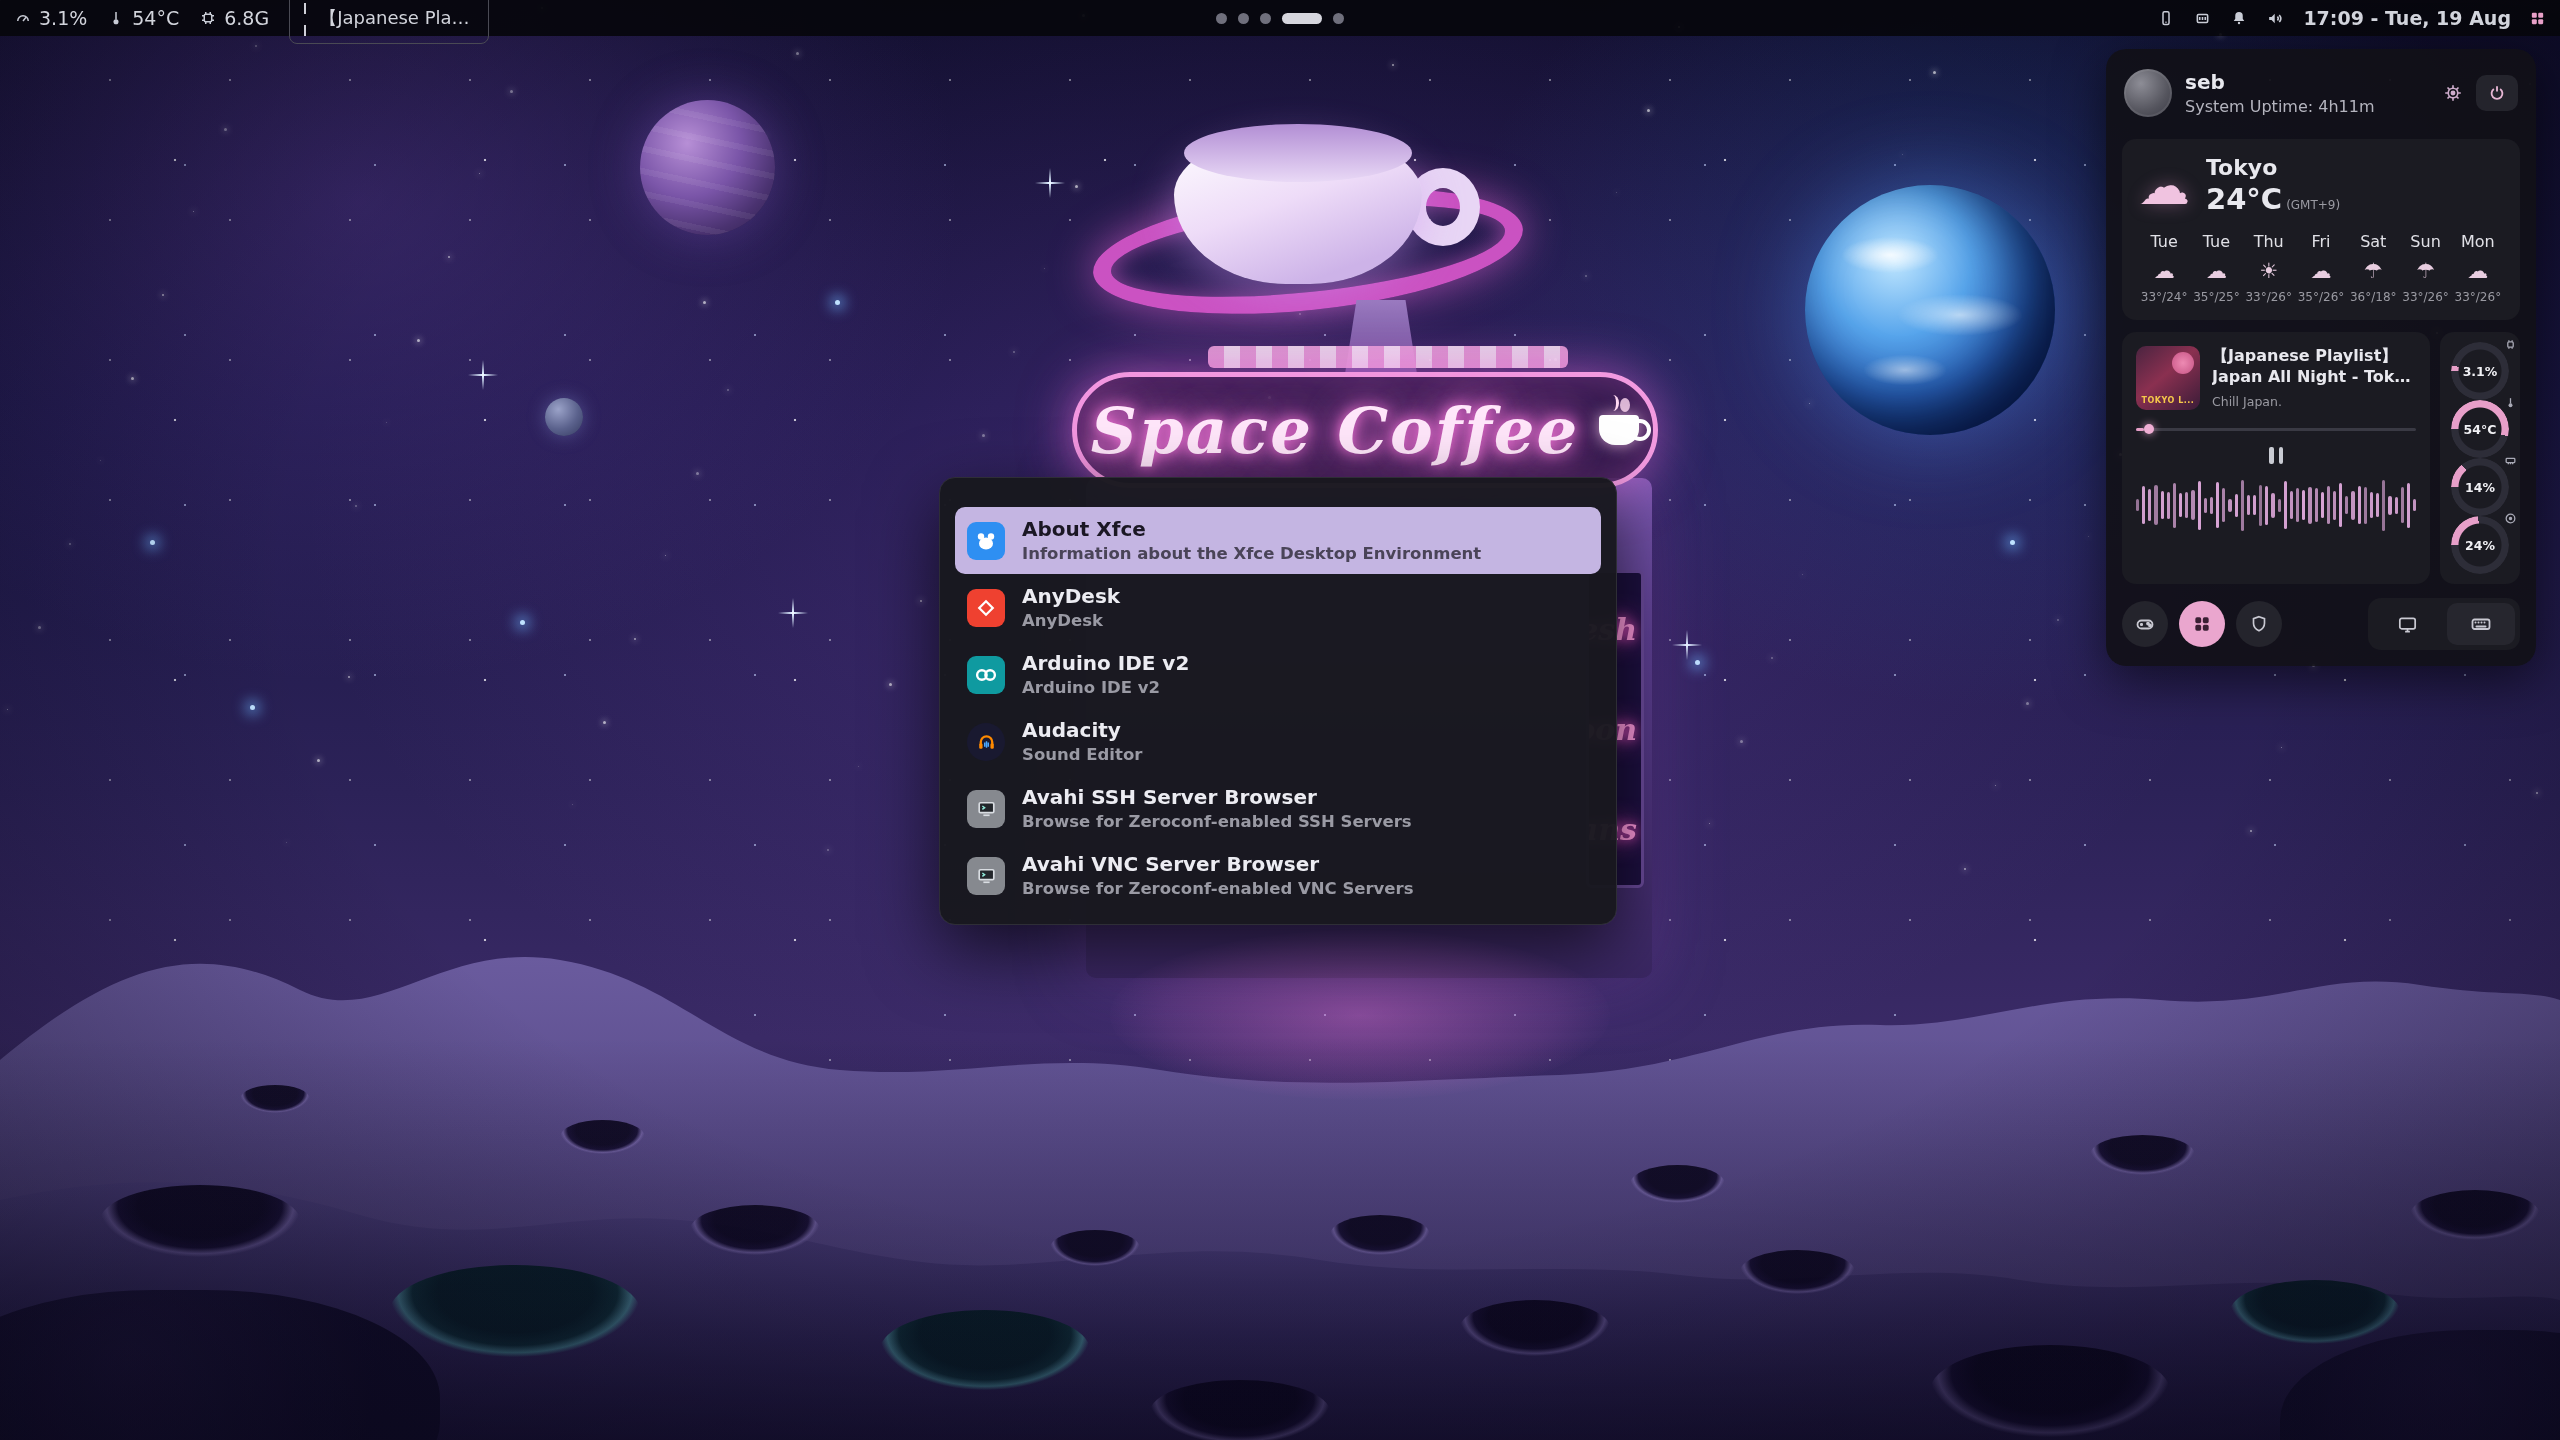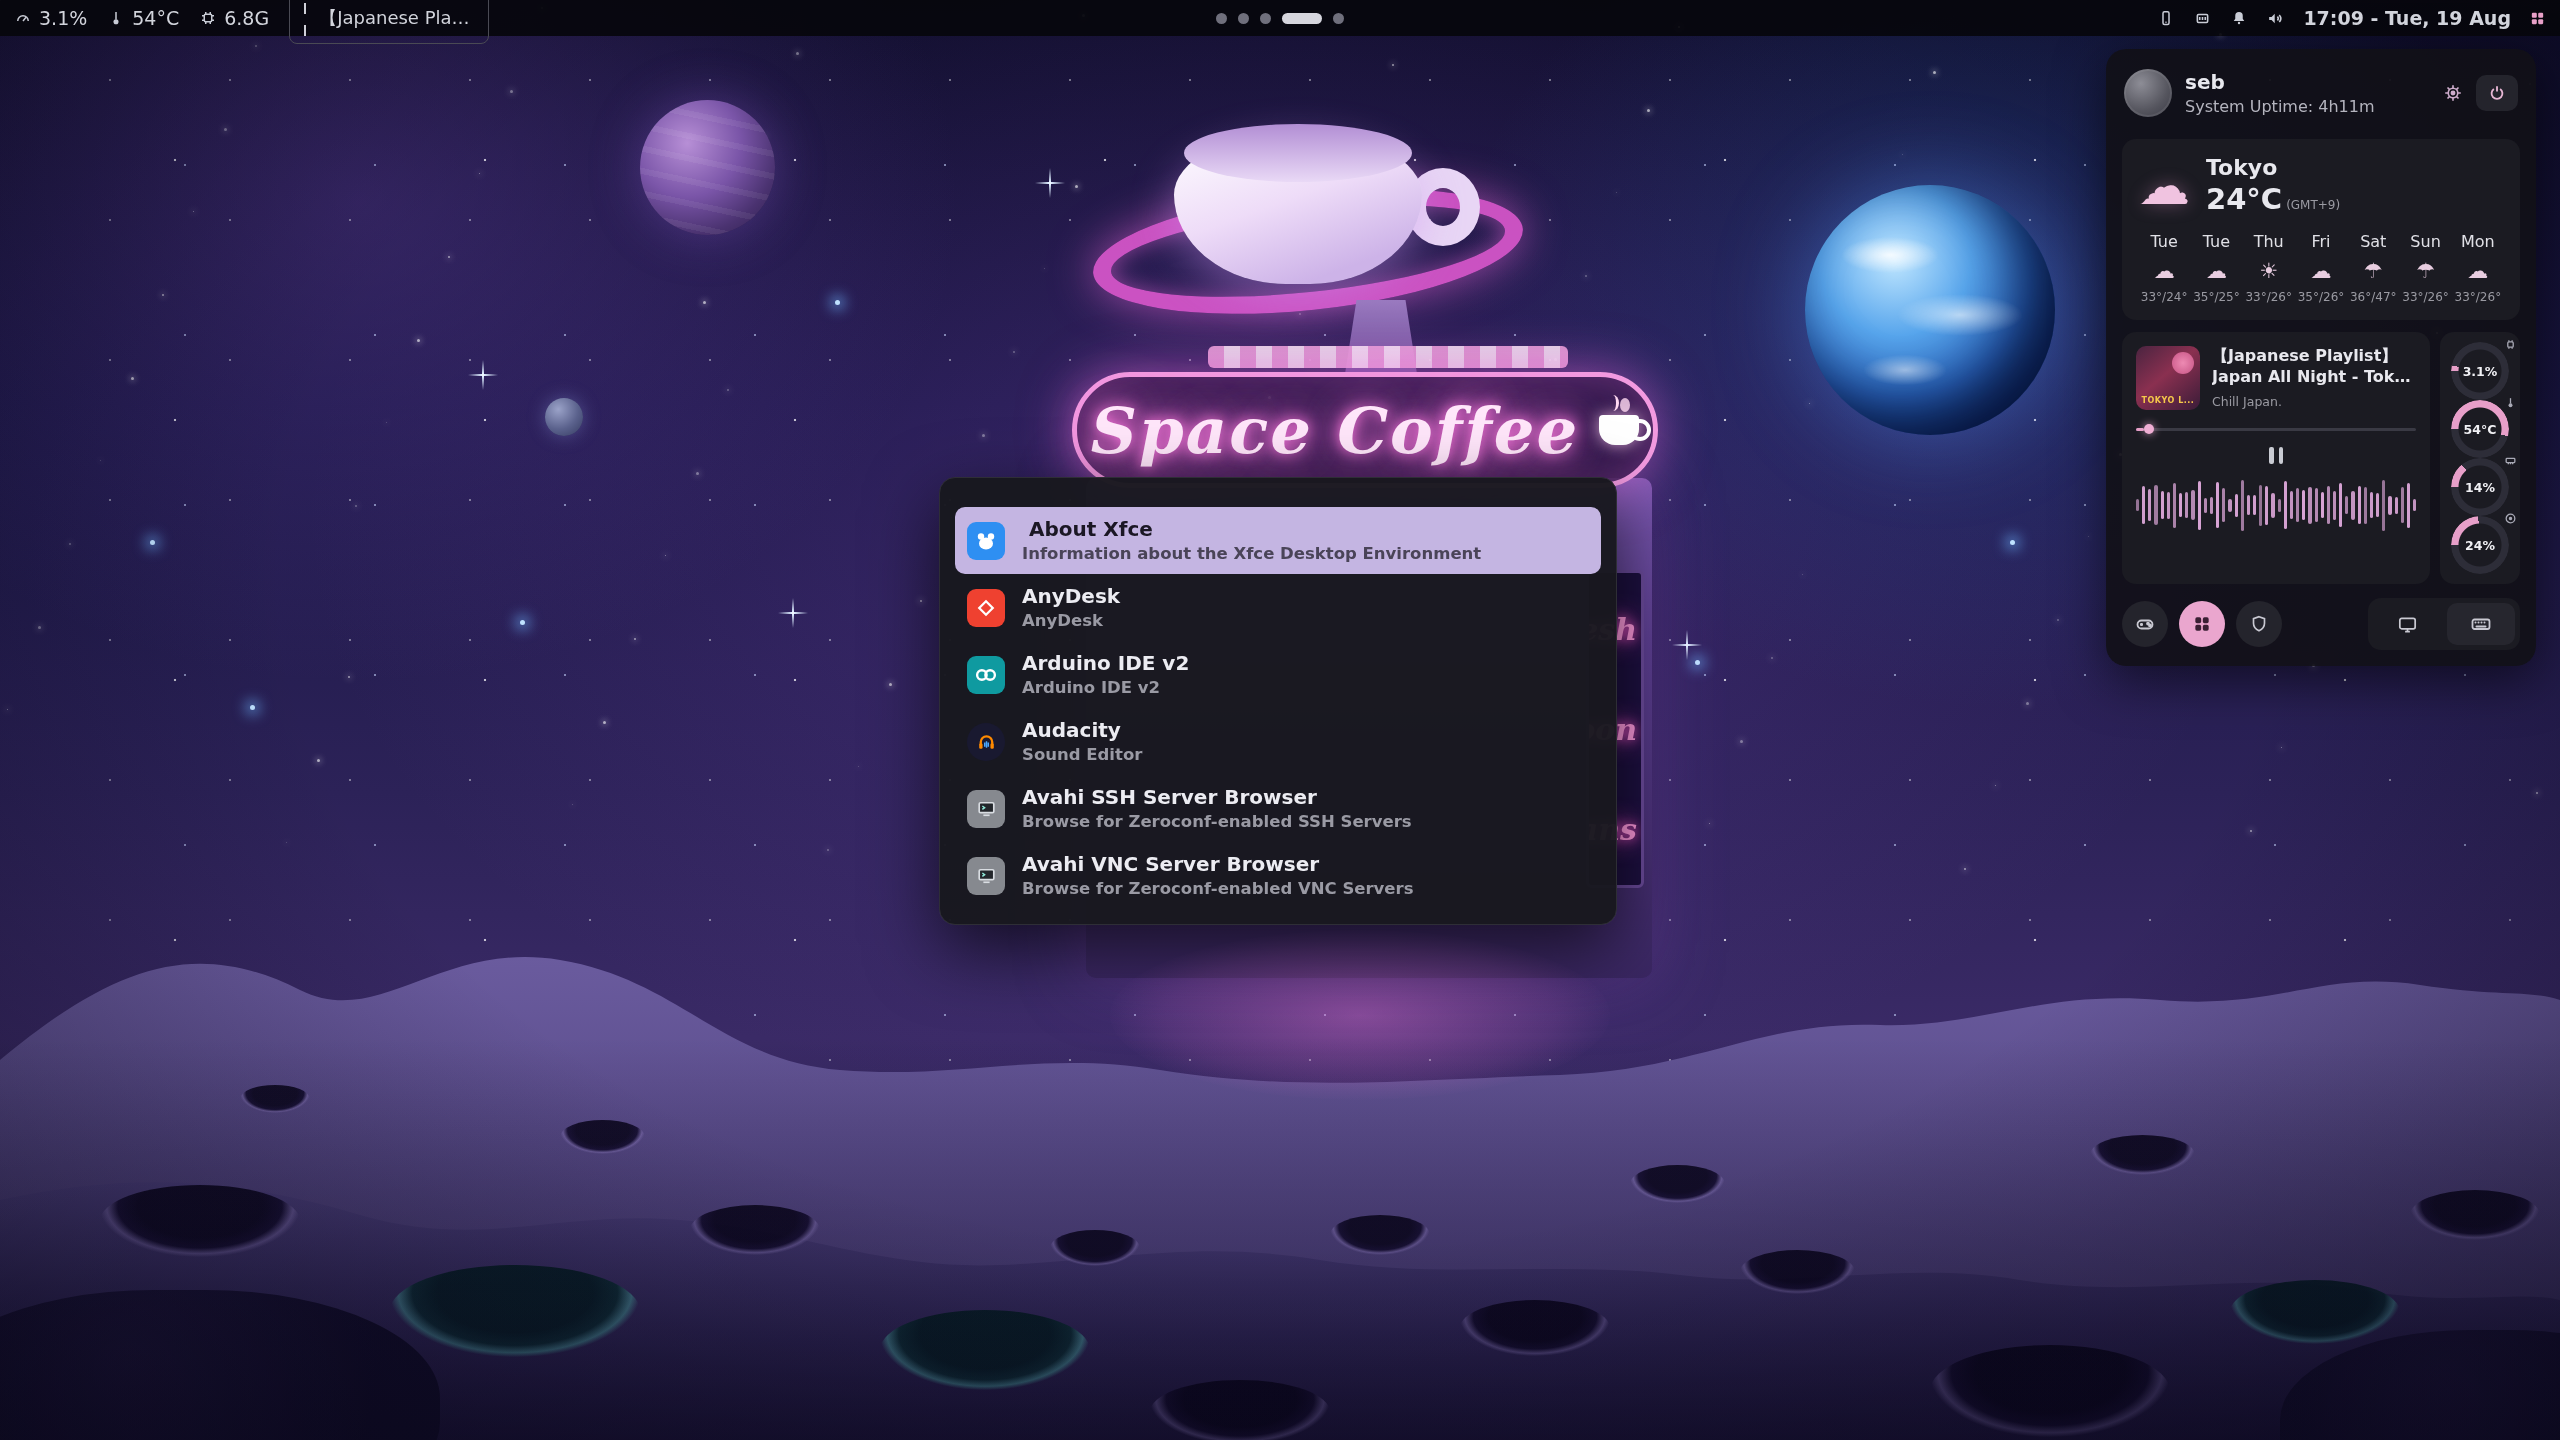--- a/index.html
+++ b/index.html
@@ -130,21 +130,21 @@
   .row { display:flex; align-items:center; gap:17px; height:67px; padding:0 12px; border-radius:10px; cursor:default; }
   .row.selected { background:#c4b5e2; }
   .appicon { width:38px; height:38px; border-radius:9px; flex:0 0 38px;
     display:flex; align-items:center; justify-content:center; }
   .ic-xfce { background:#2e8ff2; } .ic-android { background:radial-gradient(circle at 35% 30%, #54e698, #1faf5e); border-radius:50%; }
   .ic-anydesk { background:#ef4130; } .ic-arduino { background:#0f9aa0; }
   .ic-audacity { background:#191930; border-radius:50%; } .ic-avahi { background:#86898f; }
   .rowtext { min-width:0; }
   .rowtitle { font-size:20px; font-weight:700; color:#ececf2; line-height:1.2; }
   .rowdesc { font-size:16.5px; color:#9a9aa4; margin-top:3px; line-height:1.2;font-weight:bold; }
-  .row.selected .rowtitle { color:#1b1724;margin-left:7px; }
+  .row.selected .rowtitle { color:#1b1724; }
   .row.selected .rowdesc { color:#4a4458; }
 
   
   .panel { position:absolute; left:2106px; top:49px; width:430px; z-index:45;
     background:rgba(17,16,23,.92); border-radius:20px; padding:16px;
     box-shadow:0 14px 50px rgba(0,0,0,.55); color:#e8e8ee; }
   .user-row { display:flex; align-items:center; gap:13px; padding:4px 2px 10px; }
   .avatar { width:48px; height:48px; border-radius:50%; flex:0 0 48px;
     background:radial-gradient(circle at 35% 30%, #8d8d96, #55555e 60%, #3a3a44);
     box-shadow:inset 0 0 0 2px rgba(255,255,255,.08); }
@@ -615,21 +615,21 @@
           <div class="ftemps">33°/26°</div>
         </div>
         <div>
           <div class="fday">Fri</div>
           <div class="ficon">☁</div>
           <div class="ftemps">35°/26°</div>
         </div>
         <div>
           <div class="fday">Sat</div>
           <div class="ficon">☂</div>
-          <div class="ftemps">36°/47°</div>
+          <div class="ftemps">36°/18°</div>
         </div>
         <div>
           <div class="fday">Sun</div>
           <div class="ficon">☂</div>
           <div class="ftemps">33°/26°</div>
         </div>
         <div>
           <div class="fday">Mon</div>
           <div class="ficon">☁</div>
           <div class="ftemps">33°/26°</div>

